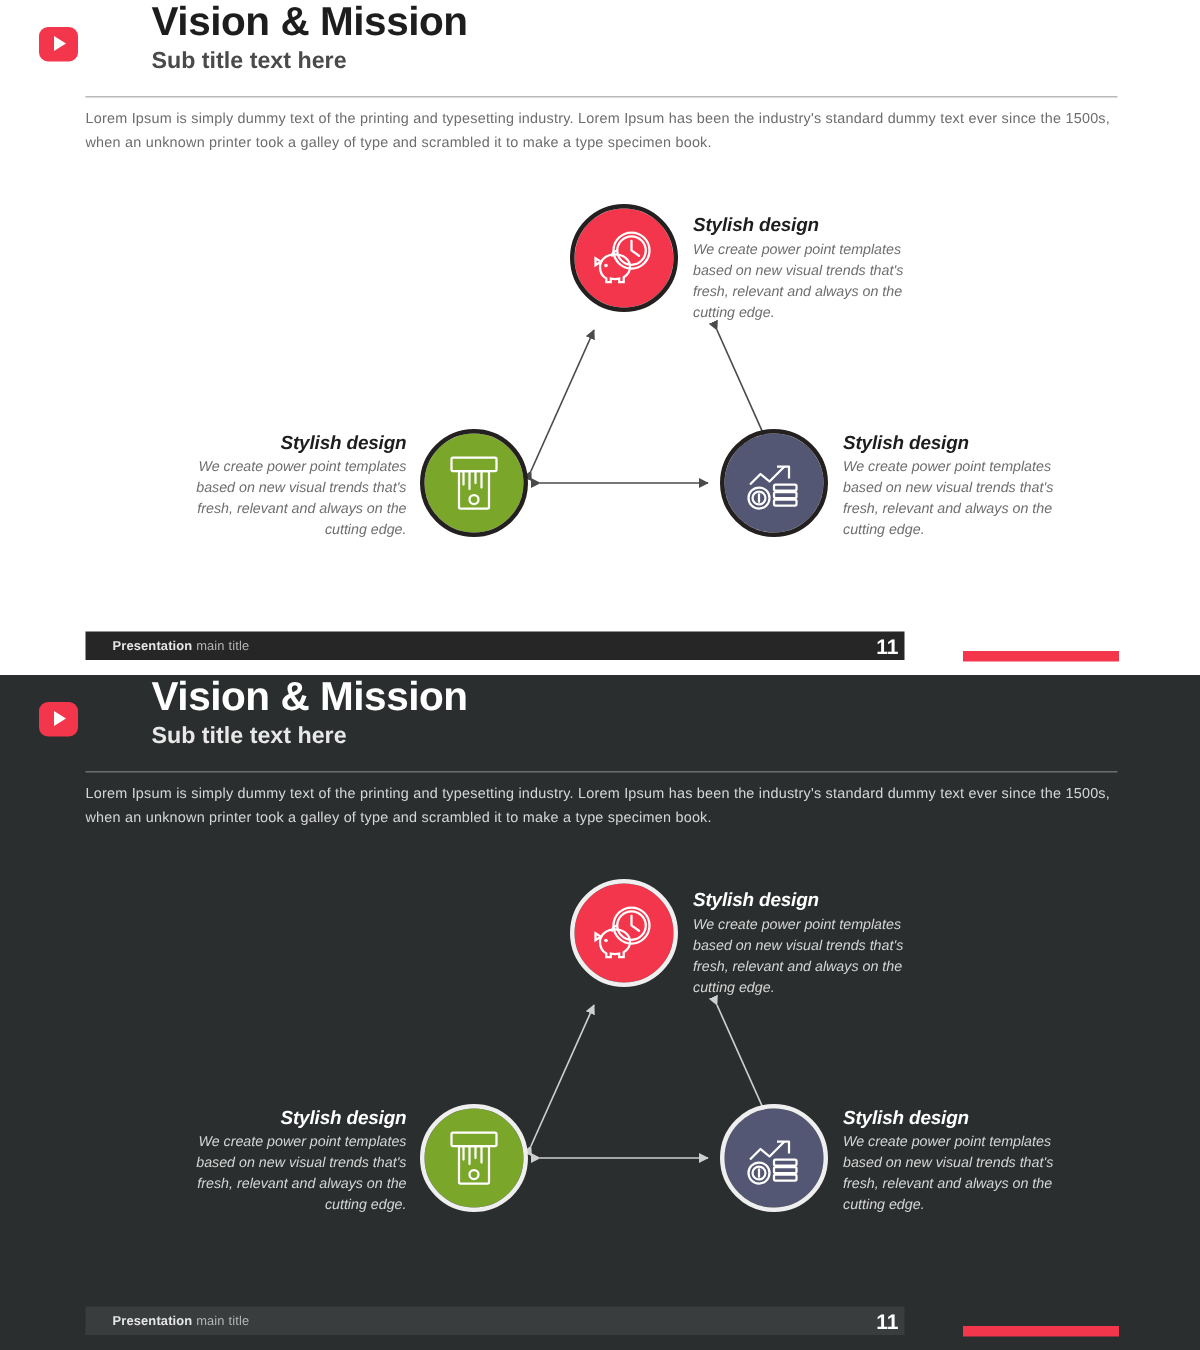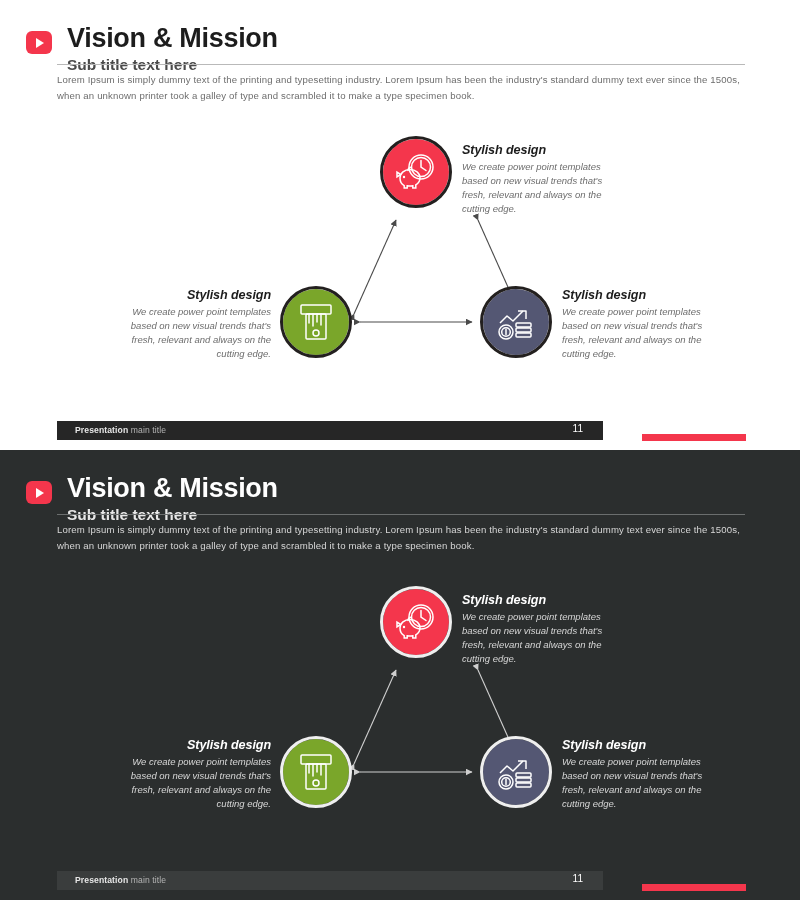--- a/index.html
+++ b/index.html
@@ -7,21 +7,21 @@
     width: 800px; height: 900px;
     background: #ffffff;
     font-family: "Liberation Sans", sans-serif;
     overflow: hidden;
   }
   .page { position: relative; width: 800px; height: 450px; overflow: hidden; }
   .page.light { background: #ffffff; }
   .page.dark  { background: #2b2e2e; }
 
   
-  .header { position: absolute; left: 26px; top: 24px; display: flex; align-items: flex-start; }
+  .header { position: absolute; left: 26px; top: 0; display: flex; align-items: center; gap: 34px; }
   .logo {
     width: 26px; height: 23px; border-radius: 6px; background: #f4364c;
     display: flex; align-items: center; justify-content: center;
     margin-top: 7px; flex: 0 0 auto;
   }
   .logo .tri {
     width: 0; height: 0; margin-left: 2px;
     border-left: 8px solid #ffffff;
     border-top: 5px solid transparent;
     border-bottom: 5px solid transparent;
@@ -72,21 +72,21 @@
 
   #block-top   { left: 446px; top: 15px; text-align: left; }
   #block-left  { left: 110px; top: 160px; text-align: right; }
   #block-right { left: 546px; top: 160px; text-align: left; }
 
   
   .footer { position: absolute; left: 57px; top: 421px; width: 546px; height: 19px; background: #262626; }
   .footer .ftxt { position: absolute; left: 18px; top: 4px; font-size: 8.6px; color: #e6e6e6; letter-spacing: 0.1px; }
   .footer .ftxt b { font-weight: bold; }
   .footer .ftxt span { color: #b4b4b4; font-weight: normal; }
-  .footer .pageno { position: absolute; right: 20px; top: 2px; font-size: 10px; color: #ffffff; font-weight: normal; }
+  .footer .pageno { position: absolute; right: 4px; top: 2px; font-size: 14px; color: #ffffff; font-weight: bold; }
   .accent { position: absolute; left: 642px; top: 434px; width: 104px; height: 7px; background: #f4364c; }
 </style>
 </head>
 <body>
 
 <div class="page light">
 
   <div class="header">
     <div class="logo">
         <span class="tri"></span>

